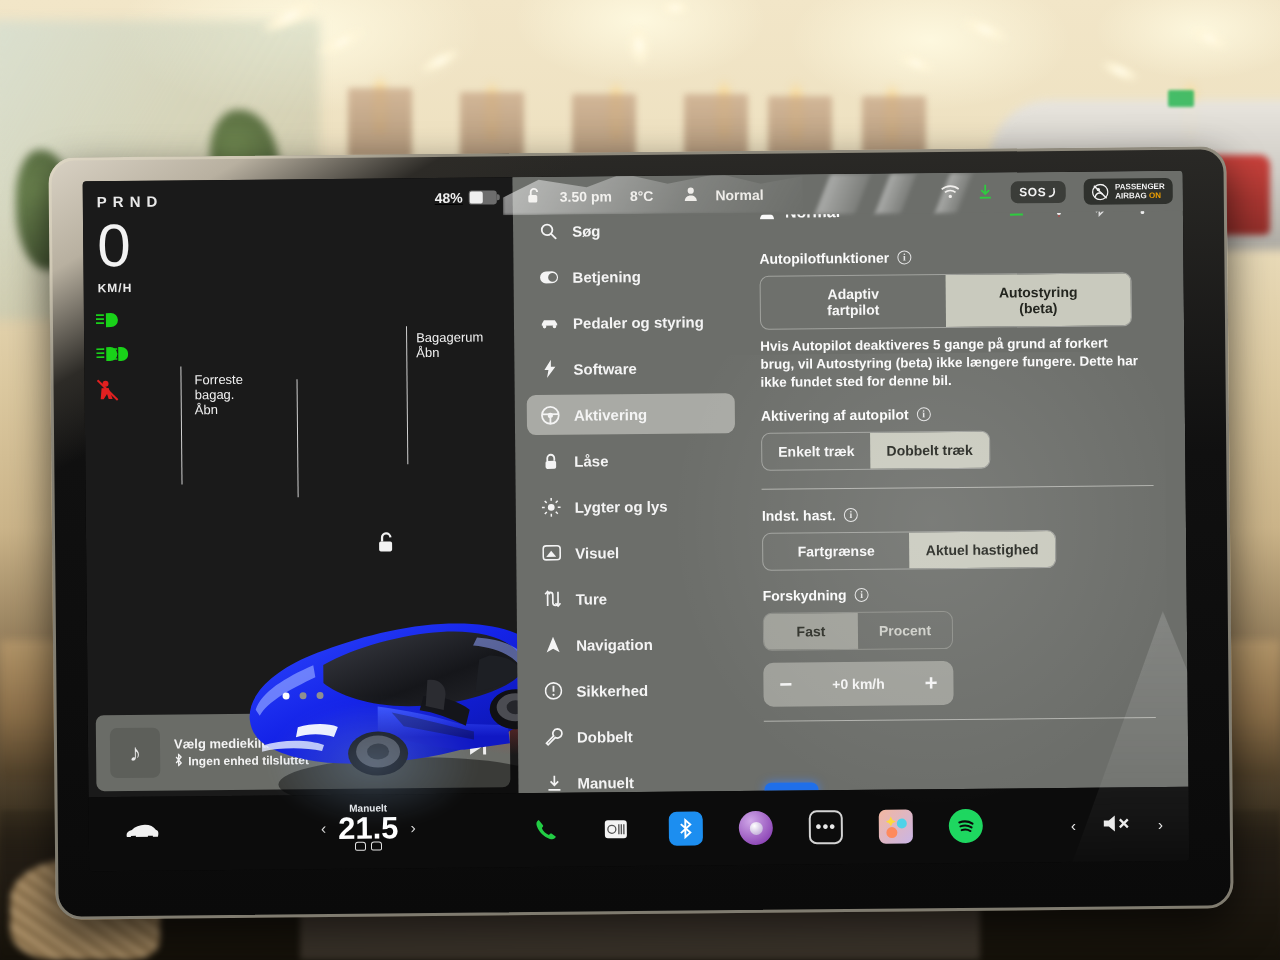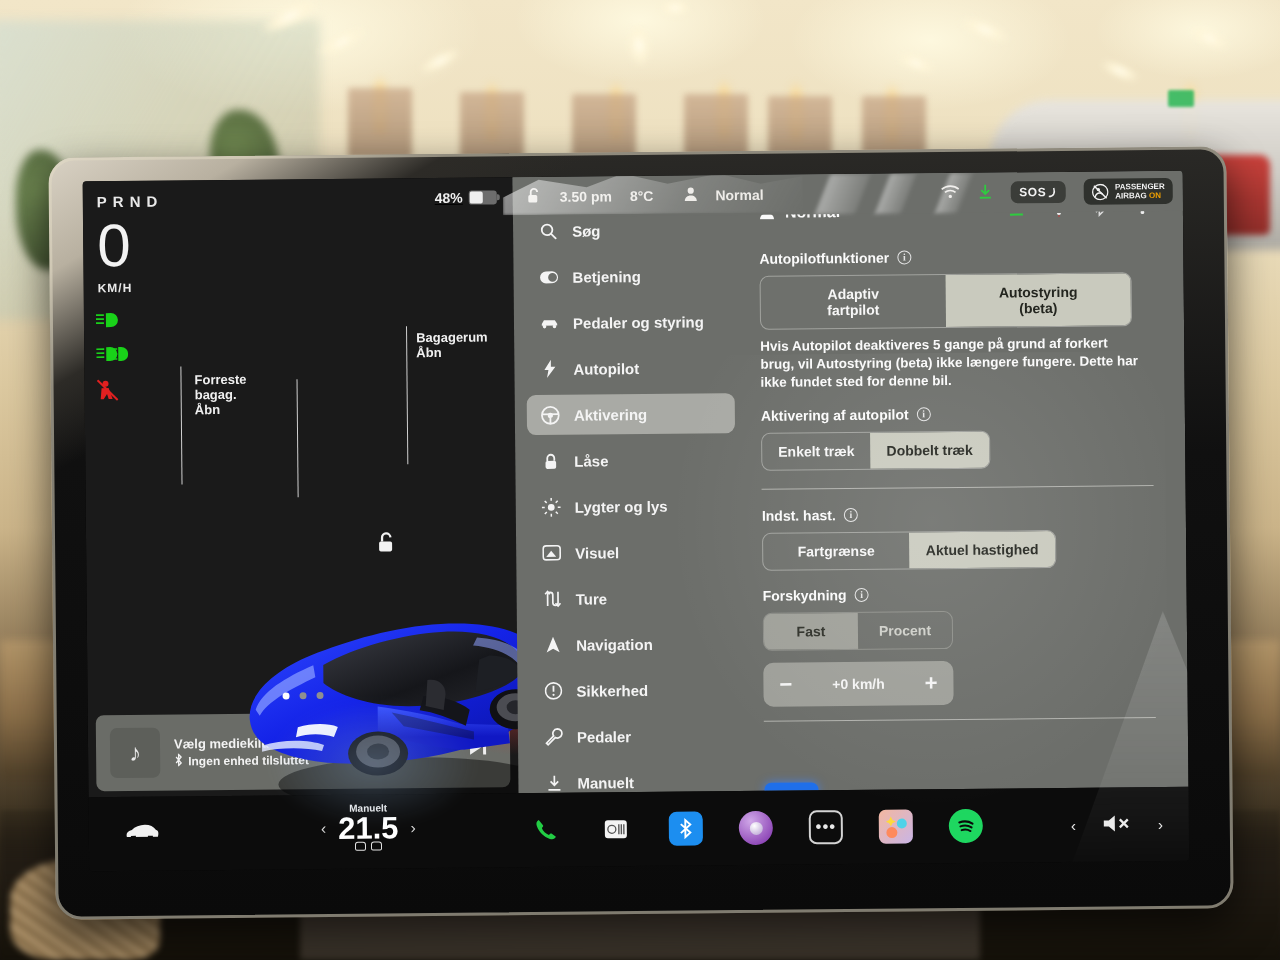--- a/index.html
+++ b/index.html
@@ -154,21 +154,21 @@
   .batt-fill { position: absolute; left: 1px; top: 1px; bottom: 1px; width: 48%; background: #efefef; border-radius: 2px; }
 
   .speed { position: absolute; left: 14px; top: 38px; }
   .speed-num { font-size: 60px; line-height: 54px; color: #f2f2f2; font-weight: 300; }
   .speed-unit { font-size: 12px; font-weight: bold; letter-spacing: 1px; color: #e9e9e9; margin-top: 8px; }
 
   .tells { position: absolute; left: 12px; top: 130px; display: flex; flex-direction: column; gap: 16px; }
   .tell svg { display: block; }
 
   .callouts { position: absolute; inset: 0; }
-  .callout { position: absolute; color: #f0f0f0; font-size: 13px; font-weight: bold; line-height: 15px; }
+  .callout { position: absolute; color: #f0f0f0; font-size: 13px; font-weight: normal; line-height: 15px; }
   .callout .stem { position: absolute; width: 1px; background: #cfcfcf; }
 
   .lock-ic { position: absolute; left: 290px; top: 352px; }
 
   .car-art { position: absolute; left: 140px; top: 420px; width: 380px; height: 230px; }
 
   .dots { position: absolute; left: 0; right: 0; bottom: 14px; display: flex; justify-content: center; gap: 10px; }
   .dot { width: 7px; height: 7px; border-radius: 50%; background: #8f8f8f; }
   .dot.on { background: #fdfdfd; }
 
@@ -604,21 +604,21 @@
               </span>
               <span>Pedaler og styring</span>
             </div>
             <div class="nav-sp"></div>
             <div class="nav-item">
               <span class="nav-ic">
                 <svg width="13" height="18" viewBox="0 0 13 18">
                     <path d="M7.5 0L1 10h4l-1.5 8L12 7H7.5z" fill="#f4f4f4"></path>
                   </svg>
               </span>
-              <span>Autopilot</span>
+              <span>Software</span>
             </div>
             <div class="nav-sp"></div>
             <div class="nav-item active">
               <span class="nav-ic">
                 <svg width="19" height="19" viewBox="0 0 19 19">
                     <circle cx="9.5" cy="9.5" r="8.4" fill="none" stroke="#f4f4f4" stroke-width="1.8"></circle>
                     <circle cx="9.5" cy="9.5" r="2.6" fill="#f4f4f4"></circle>
                     <path d="M1.4 8.4h16.2M9.5 12.1V18.5" stroke="#f4f4f4" stroke-width="1.8"></path>
                   </svg>
               </span>
@@ -686,21 +686,21 @@
               </span>
               <span>Sikkerhed</span>
             </div>
             <div class="nav-sp"></div>
             <div class="nav-item">
               <span class="nav-ic">
                 <svg width="18" height="18" viewBox="0 0 18 18">
                     <path d="M12.5 1a4.6 4.6 0 0 0-3.8 7.1L1.5 15.3l1.6 1.6 7.2-7.2A4.6 4.6 0 1 0 12.5 1z" fill="none" stroke="#f4f4f4" stroke-width="1.7"></path>
                   </svg>
               </span>
-              <span>Pedaler</span>
+              <span>Dobbelt</span>
             </div>
             <div class="nav-sp"></div>
             <div class="nav-item">
               <span class="nav-ic">
                 <svg width="16" height="17" viewBox="0 0 16 17">
                     <path d="M8 1v9M4.2 6.5L8 10.5l3.8-4" fill="none" stroke="#f4f4f4" stroke-width="1.7"></path>
                     <path d="M2 15h12" stroke="#f4f4f4" stroke-width="1.7"></path>
                   </svg>
               </span>
               <span>Manuelt</span>

